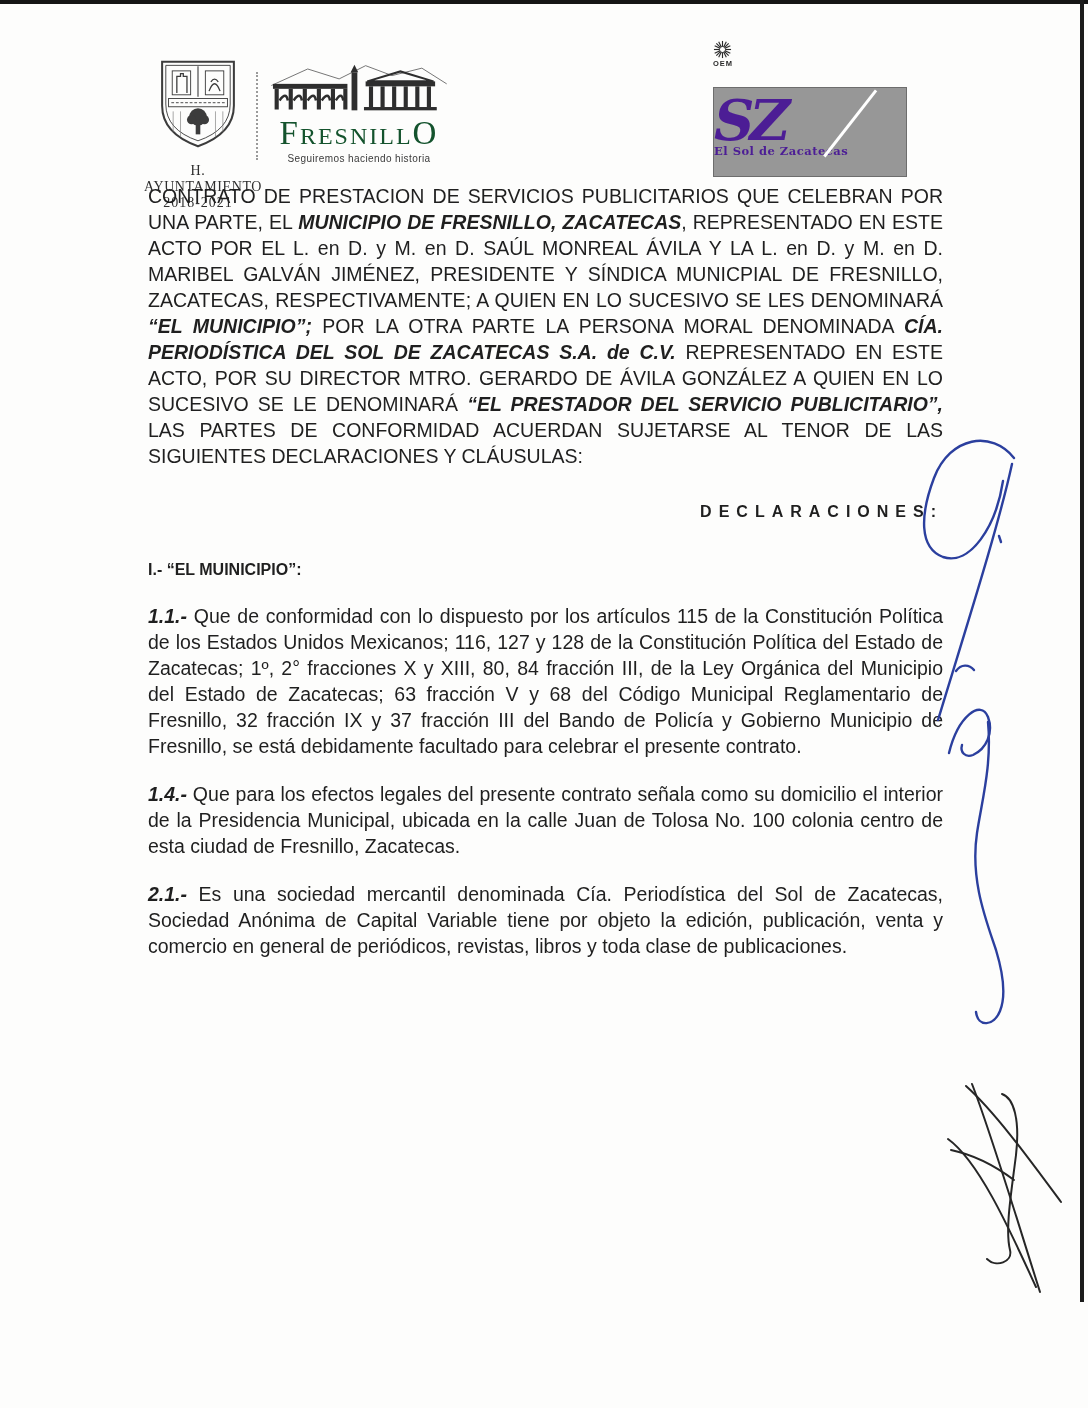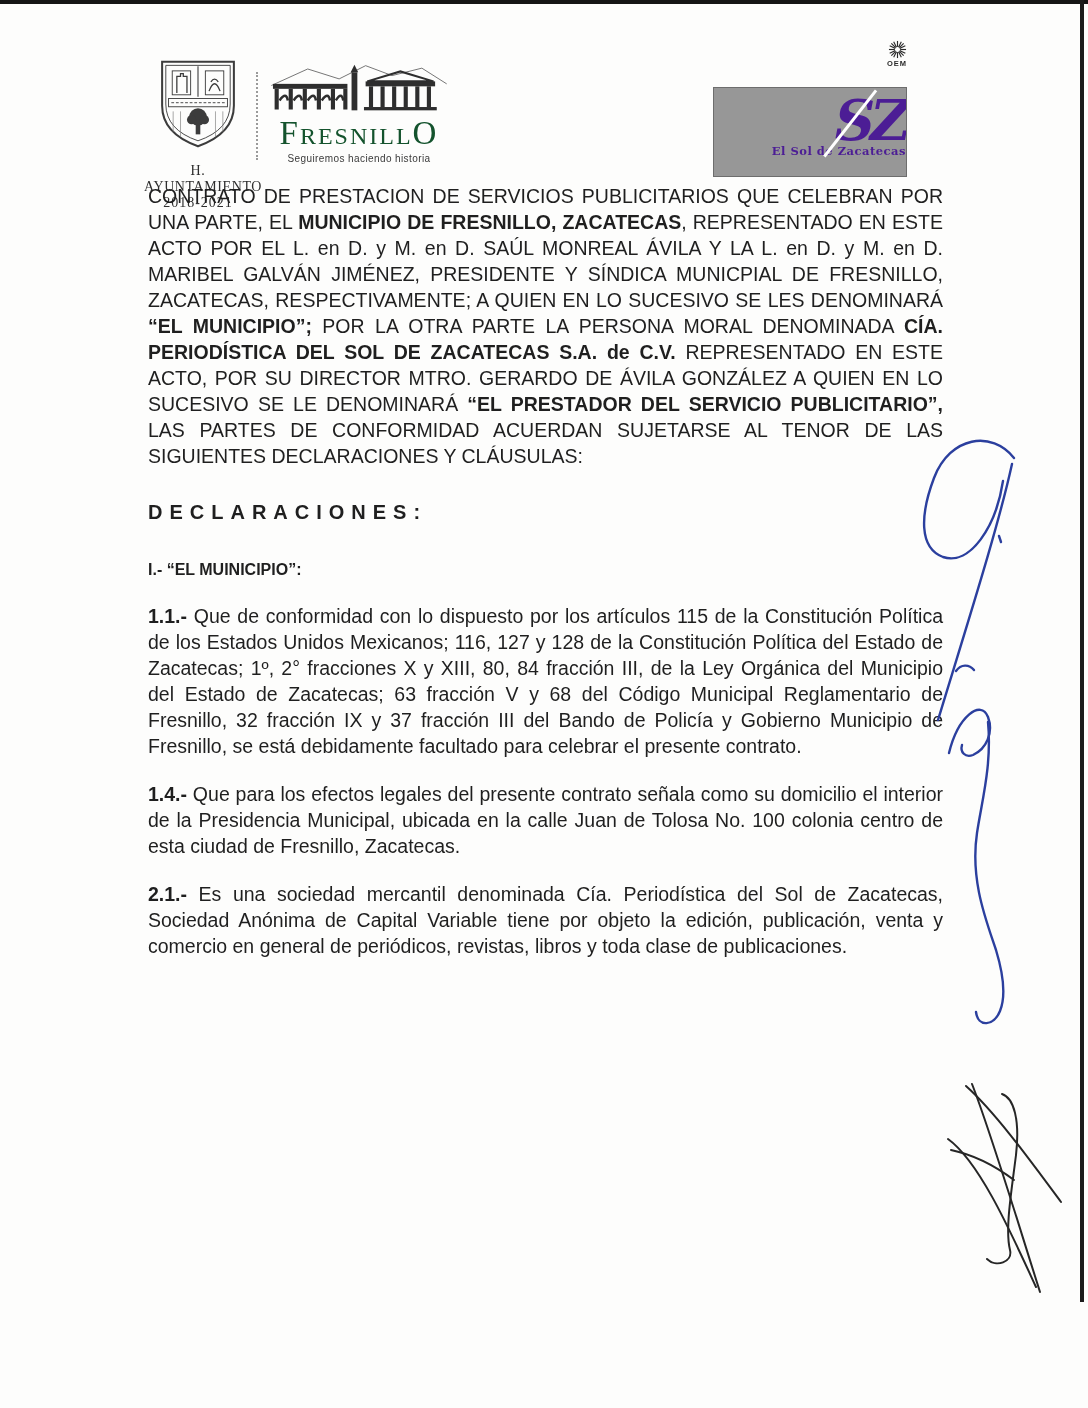--- a/index.html
+++ b/index.html
@@ -17,34 +17,34 @@
   .crest-line1{font-family:"Liberation Serif",serif;font-size:14px;letter-spacing:.6px;margin-top:9px;}
   .crest-line2{font-family:"Liberation Serif",serif;font-size:14px;font-weight:normal;letter-spacing:1px;}
   .hdr-divider{position:absolute;left:256px;top:72px;height:88px;border-left:2px dotted #9a9a9a;}
 
   .fresnillo{position:absolute;left:266px;top:62px;width:186px;text-align:center;}
   .fres-word{font-family:"Liberation Serif",serif;color:#14532d;line-height:30px;letter-spacing:2px;white-space:nowrap;}
   .fres-word .cap{font-size:33px;}
   .fres-word .mid{font-size:24px;}
   .fres-tagline{font-size:10px;color:#3a3a3a;margin-top:-1px;letter-spacing:.4px;}
 
-  .sz-group{position:absolute;left:713px;top:40px;width:194px;text-align:right;}
+  .sz-group{position:absolute;left:713px;top:40px;width:194px;text-align:left;}
   .oem{line-height:10px;}
   .oem-label{font-size:7.5px;font-weight:bold;color:#2a2a2a;letter-spacing:1px;margin-top:0px;}
   .sz-box{margin-top:19px;height:88px;background:#979797;border:1px solid #6d6d6d;position:relative;color:#4c1d95;overflow:hidden;}
   .sz-monogram{font-family:"DejaVu Serif",serif;font-style:italic;font-weight:bold;font-size:56px;line-height:62px;letter-spacing:-5px;margin-top:1px;}
   .sz-slash{position:absolute;width:84px;height:2.5px;background:#fff;transform:rotate(-52deg);right:14px;top:34px;}
   .sz-caption{font-family:"DejaVu Serif",serif;font-weight:bold;font-size:11.5px;letter-spacing:.5px;margin-top:-7px;}
 
   
   .doc-body{position:absolute;left:148px;top:183px;width:795px;font-size:19.5px;line-height:26px;text-align:justify;}
   .doc-body p{margin:0 0 22px 0;}
-  .doc-body b{font-weight:bold;}
+  .doc-body b{font-weight:bold;font-style:italic;}
   .p-intro{margin-bottom:28px !important;}
-  .h-decl{font-size:20px;font-weight:bold;text-align:left;letter-spacing:7px;margin:30px 0 32px;}
+  .h-decl{font-size:16px;font-weight:bold;text-align:right;letter-spacing:7px;margin:30px 0 32px;}
   .h-sec{font-size:16px;font-weight:bold;margin:0 0 20px;text-align:left;}
   .h-sec2{font-size:19.5px;font-weight:bold;margin:26px 0 22px;text-align:left;}
 
   
   .sig{position:absolute;left:0;top:0;pointer-events:none;}
 </style>
 </head>
 <body>
 
 <div class="page">

